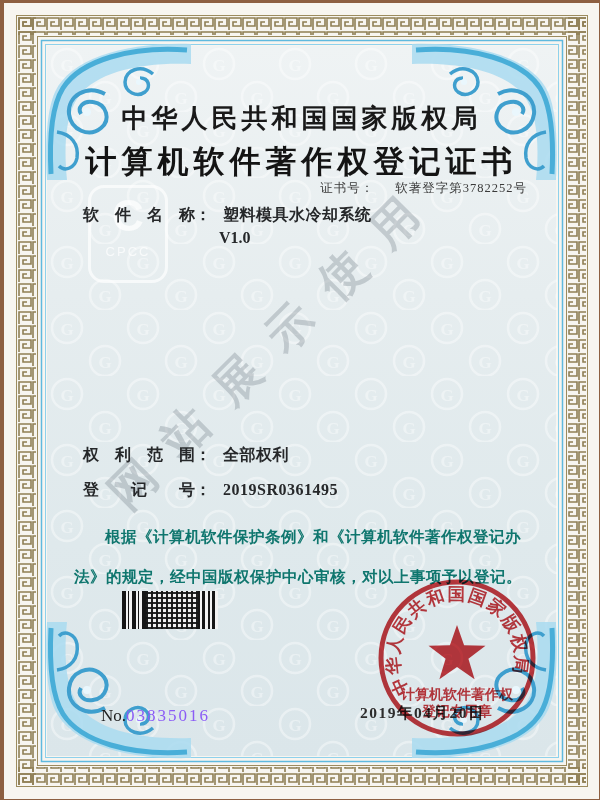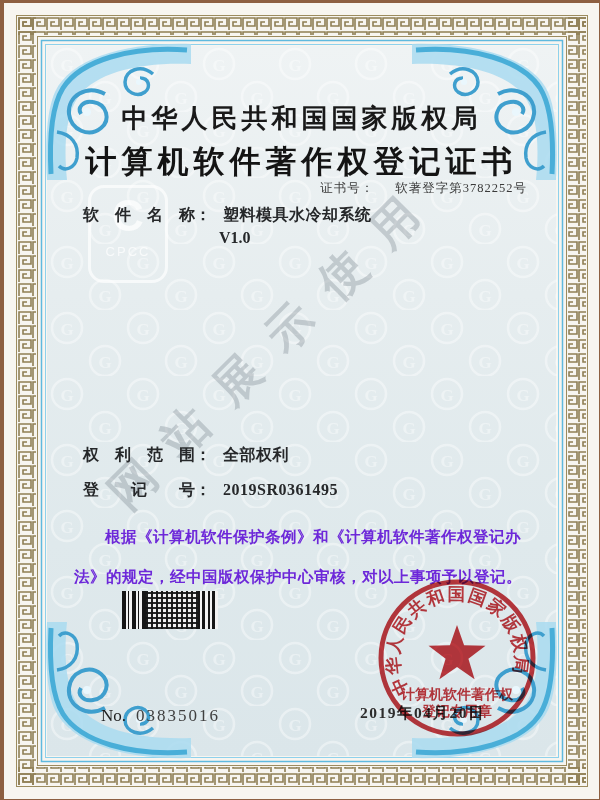--- a/index.html
+++ b/index.html
@@ -28,33 +28,33 @@
     font-size:26px;font-weight:bold;letter-spacing:4px;color:#191919;}
   .subtitle{position:absolute;left:0;width:100%;top:138px;text-align:center;
     font-size:31px;font-weight:bold;letter-spacing:5px;color:#141414;}
   .certno{position:absolute;right:72px;top:177px;font-size:12.5px;color:#3a3a3a;letter-spacing:1px;}
   .certno .lbl{margin-right:21px;}
   .row{position:absolute;left:79px;font-size:16px;font-weight:bold;color:#26282a;white-space:nowrap;}
   .row .lab{display:inline-block;min-width:112px;}
   .row .val{margin-left:8px;letter-spacing:.5px;}
   .v2{position:absolute;left:195px;font-size:16px;font-weight:bold;color:#26282a;margin-left:20px;}
   .statement{position:absolute;left:70px;top:514px;width:468px;font-size:15.5px;
-    font-weight:bold;color:#6d28d9;line-height:40px;letter-spacing:.5px;text-indent:2em;}
+    font-weight:bold;color:#0f766e;line-height:40px;letter-spacing:.5px;text-indent:2em;}
   .barcode{position:absolute;left:118px;top:588px;width:96px;height:38px;display:flex;}
   .barcode .lb{width:24px;height:100%;
     background:repeating-linear-gradient(90deg,#161616 0 4px,#f3f3f3 4px 6px,#161616 6px 7px,#f3f3f3 7px 10px);}
   .barcode .mid{width:52px;height:100%;background:
     repeating-linear-gradient(90deg,rgba(20,20,20,.95) 0 2px,transparent 2px 5px),
     repeating-linear-gradient(0deg,rgba(20,20,20,.9) 0 2px,#f0f0f0 2px 5px);}
   .barcode .rb{width:20px;height:100%;
     background:repeating-linear-gradient(90deg,#161616 0 2px,#f3f3f3 2px 4px,#161616 4px 7px,#f3f3f3 7px 10px);}
   .issue-date{position:absolute;left:356px;top:700px;font-size:15.5px;font-weight:bold;
     color:#2c2c2c;letter-spacing:1.5px;}
   .serial{position:absolute;left:97px;top:703px;font-size:17px;color:#1d1d1d;}
-  .serial .num{color:#404040;letter-spacing:2px;margin-left:10px;}
+  .serial .num{color:#8b5cf6;letter-spacing:2px;}
   .seal{position:absolute;left:368px;top:570px;mix-blend-mode:multiply;opacity:.9;}
 </style>
 </head>
 <body>
 
 <div class="stage">
   <div class="paper">
 
     <div class="interior"></div>
 

